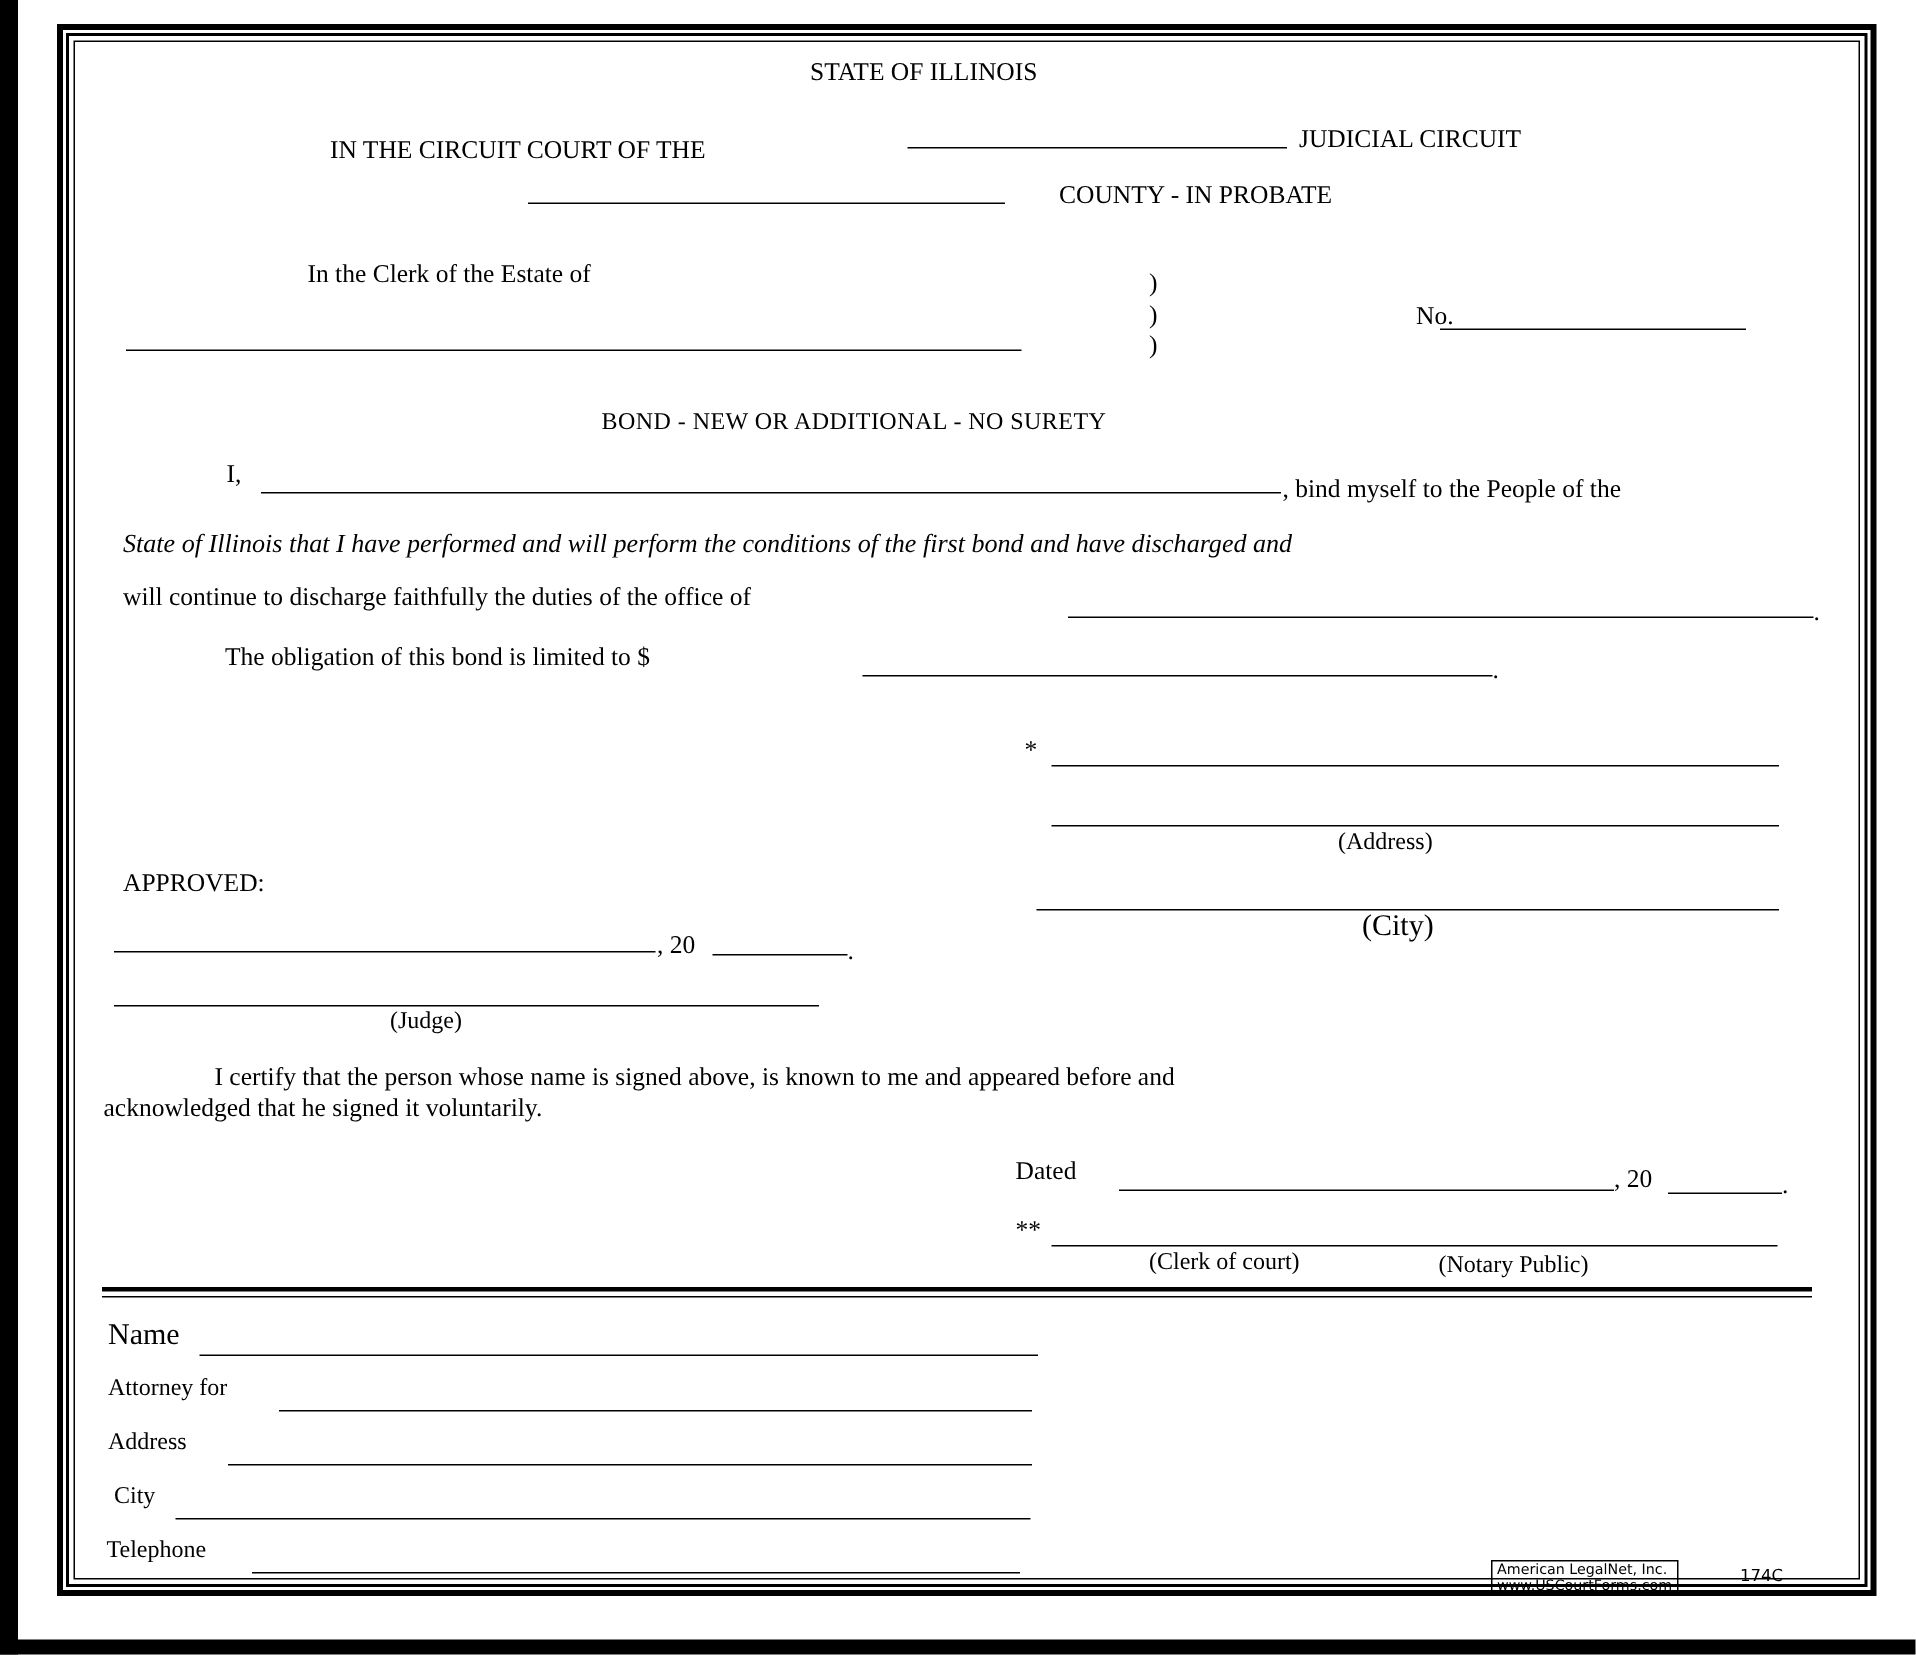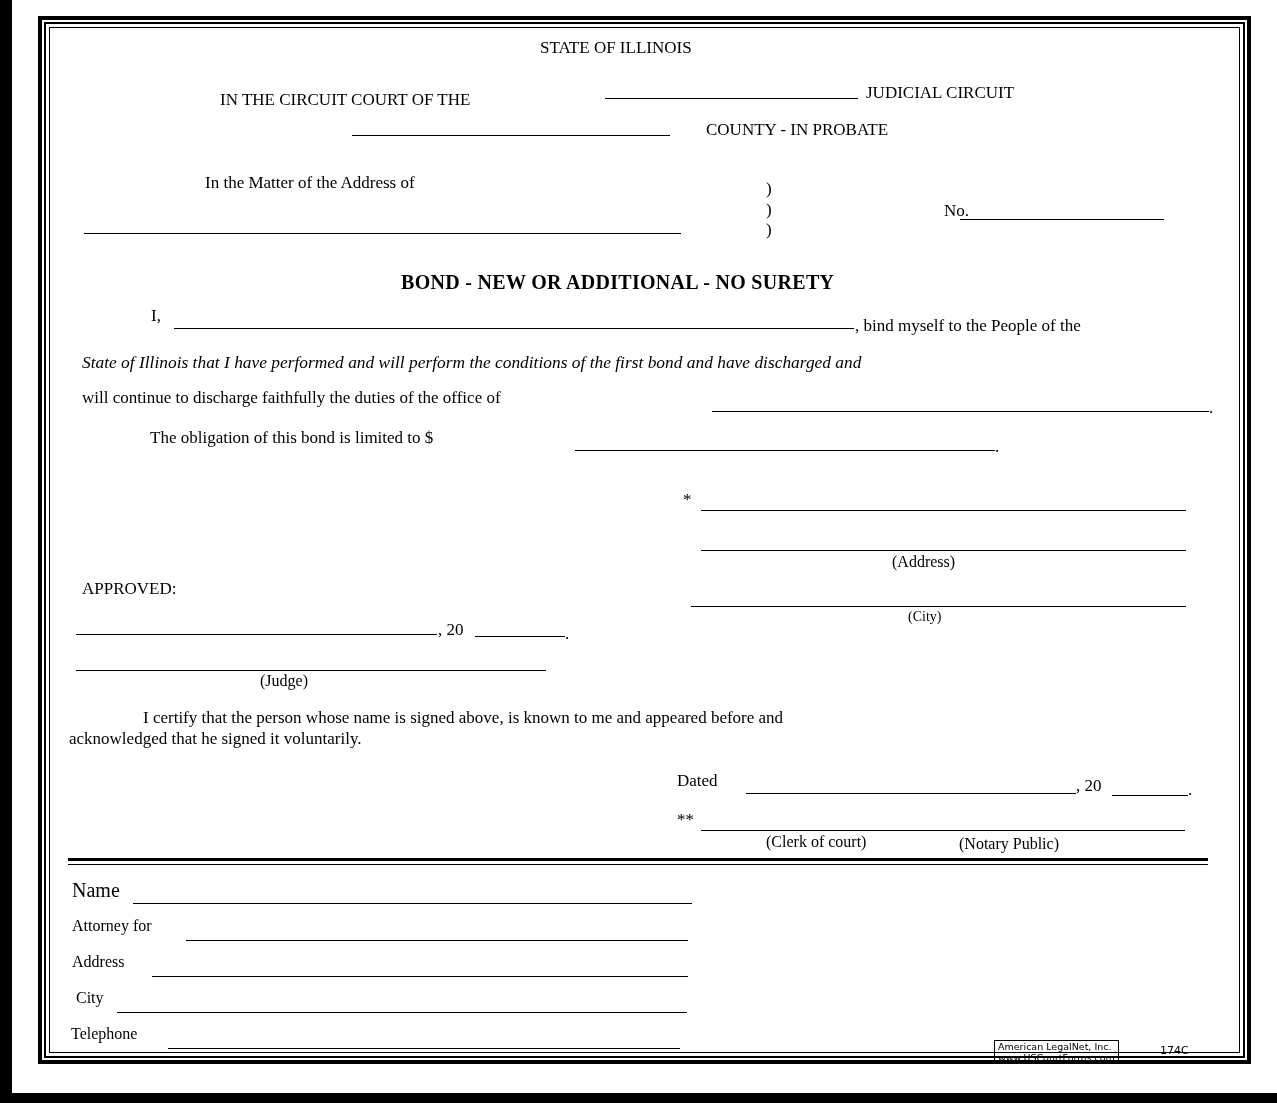--- a/index.html
+++ b/index.html
@@ -5,21 +5,21 @@
   html,body{margin:0;padding:0;}
   body{width:1277px;height:1103px;background:#fff;position:relative;overflow:hidden;font-family:"Liberation Serif","DejaVu Serif",serif;color:#000;}
   .left-strip{position:absolute;left:0;top:0;width:12px;height:1103px;background:#000;}
   .bottom-strip{position:absolute;left:0;top:1093px;width:1277px;height:10px;background:#000;}
   
   .frame-outer{position:absolute;left:38px;top:16px;width:1213px;height:1048px;border:4px solid #000;box-sizing:border-box;}
   .frame-mid{position:absolute;left:44px;top:22px;width:1201px;height:1036px;border:2px solid #000;box-sizing:border-box;}
   .frame-inner{position:absolute;left:49px;top:27px;width:1191px;height:1026px;border:1px solid #000;box-sizing:border-box;}
   .t{position:absolute;white-space:nowrap;font-size:17px;line-height:20px;text-align:center;}
   .line{position:absolute;height:0;border-top:1px solid #000;}
-  .title{font-weight:bold;font-size:20px;letter-spacing:0.3px;}
+  .title{font-weight:normal;font-size:16px;letter-spacing:0.3px;}
   .sep1{position:absolute;left:68px;top:858px;width:1140px;border-top:3px solid #000;}
   .sep2{position:absolute;left:68px;top:864px;width:1140px;border-top:1px solid #000;}
   .stamp{position:absolute;left:994px;top:1040px;border:1px solid #000;font-family:"DejaVu Sans","Liberation Sans",sans-serif;font-size:9.5px;line-height:11px;padding:0 3px;}
   .formno{position:absolute;left:1160px;top:1044px;font-family:"DejaVu Sans","Liberation Sans",sans-serif;font-size:11px;}
 </style>
 </head>
 <body>
 
 <div class="left-strip"></div>
 <div class="bottom-strip"></div>
@@ -28,21 +28,21 @@
 <div class="frame-mid"></div>
 <div class="frame-inner"></div>
 
 <div class="t" style="left:540px;top:38px;">STATE OF ILLINOIS</div>
 <div class="t" style="left:220px;top:74px;margin-top:16px;">IN THE CIRCUIT COURT OF THE</div>
 <div class="line" style="left:605px;top:98px;width:253px;"></div>
 <div class="t" style="left:866px;top:83px;">JUDICIAL CIRCUIT</div>
 <div class="line" style="left:352px;top:135px;width:318px;"></div>
 <div class="t" style="left:678px;top:120px;margin-left:28px;">COUNTY - IN PROBATE</div>
 
-<div class="t" style="left:205px;top:173px;">In the Matter of the Address of</div>
+<div class="t" style="left:205px;top:173px;">In the Clerk of the Estate of</div>
 <div class="line" style="left:84px;top:233px;width:597px;"></div>
 <div class="t" style="left:766px;top:179px;">)</div>
 <div class="t" style="left:766px;top:200px;">)</div>
 <div class="t" style="left:766px;top:220px;">)</div>
 <div class="t" style="left:914px;top:201px;margin-left:30px;">No.</div>
 <div class="line" style="left:960px;top:219px;width:204px;"></div>
 
 <div class="t title" style="left:401px;top:272px;">BOND - NEW OR ADDITIONAL - NO SURETY</div>
 
 <div class="t" style="left:151px;top:306px;">I,</div>
@@ -54,21 +54,21 @@
 <div class="t" style="left:1209px;top:398px;">.</div>
 <div class="t" style="left:150px;top:428px;">The obligation of this bond is limited to $</div>
 <div class="line" style="left:575px;top:450px;width:420px;"></div>
 <div class="t" style="left:995px;top:437px;">.</div>
 
 <div class="t" style="left:683px;top:490px;">*</div>
 <div class="line" style="left:701px;top:510px;width:485px;"></div>
 <div class="line" style="left:701px;top:550px;width:485px;"></div>
 <div class="t" style="left:892px;top:552px;font-size:16px;">(Address)</div>
 <div class="line" style="left:691px;top:606px;width:495px;"></div>
-<div class="t" style="left:908px;top:607px;font-size:14px;">(City)</div>
+<div class="t" style="left:908px;top:607px;font-size:20px;">(City)</div>
 
 <div class="t" style="left:82px;top:579px;">APPROVED:</div>
 <div class="line" style="left:76px;top:634px;width:361px;"></div>
 <div class="t" style="left:438px;top:620px;">, 20</div>
 <div class="line" style="left:475px;top:636px;width:90px;"></div>
 <div class="t" style="left:565px;top:624px;">.</div>
 <div class="line" style="left:76px;top:670px;width:470px;"></div>
 <div class="t" style="left:260px;top:671px;font-size:16px;">(Judge)</div>
 
 <div class="t" style="left:143px;top:708px;">I certify that the person whose name is signed above, is known to me and appeared before and</div>

